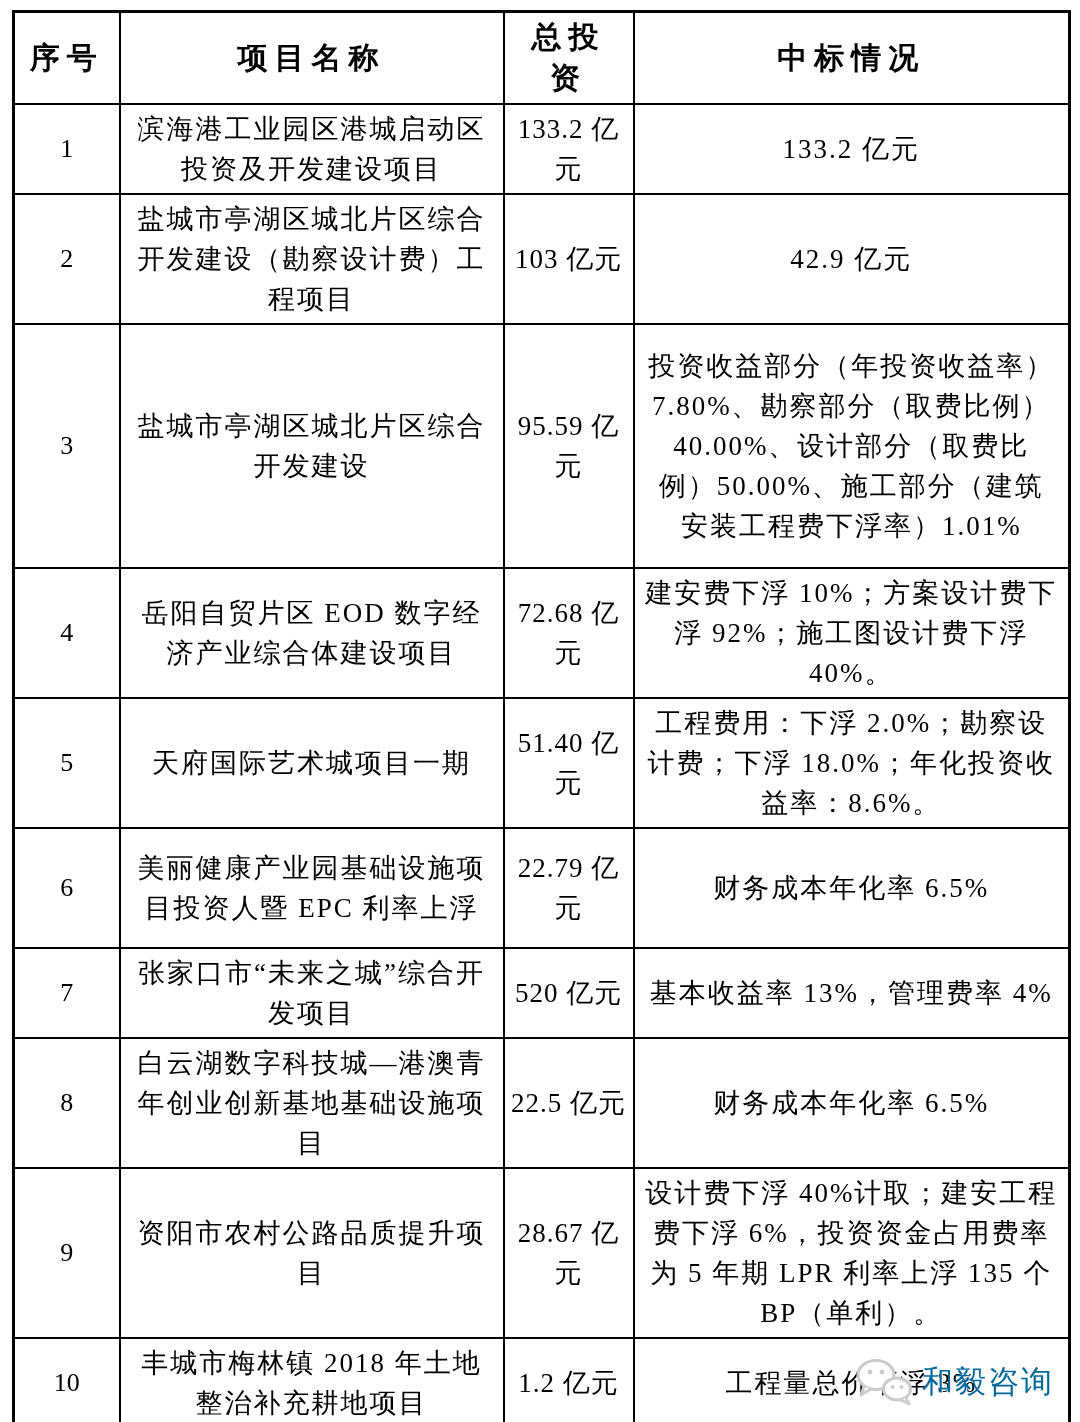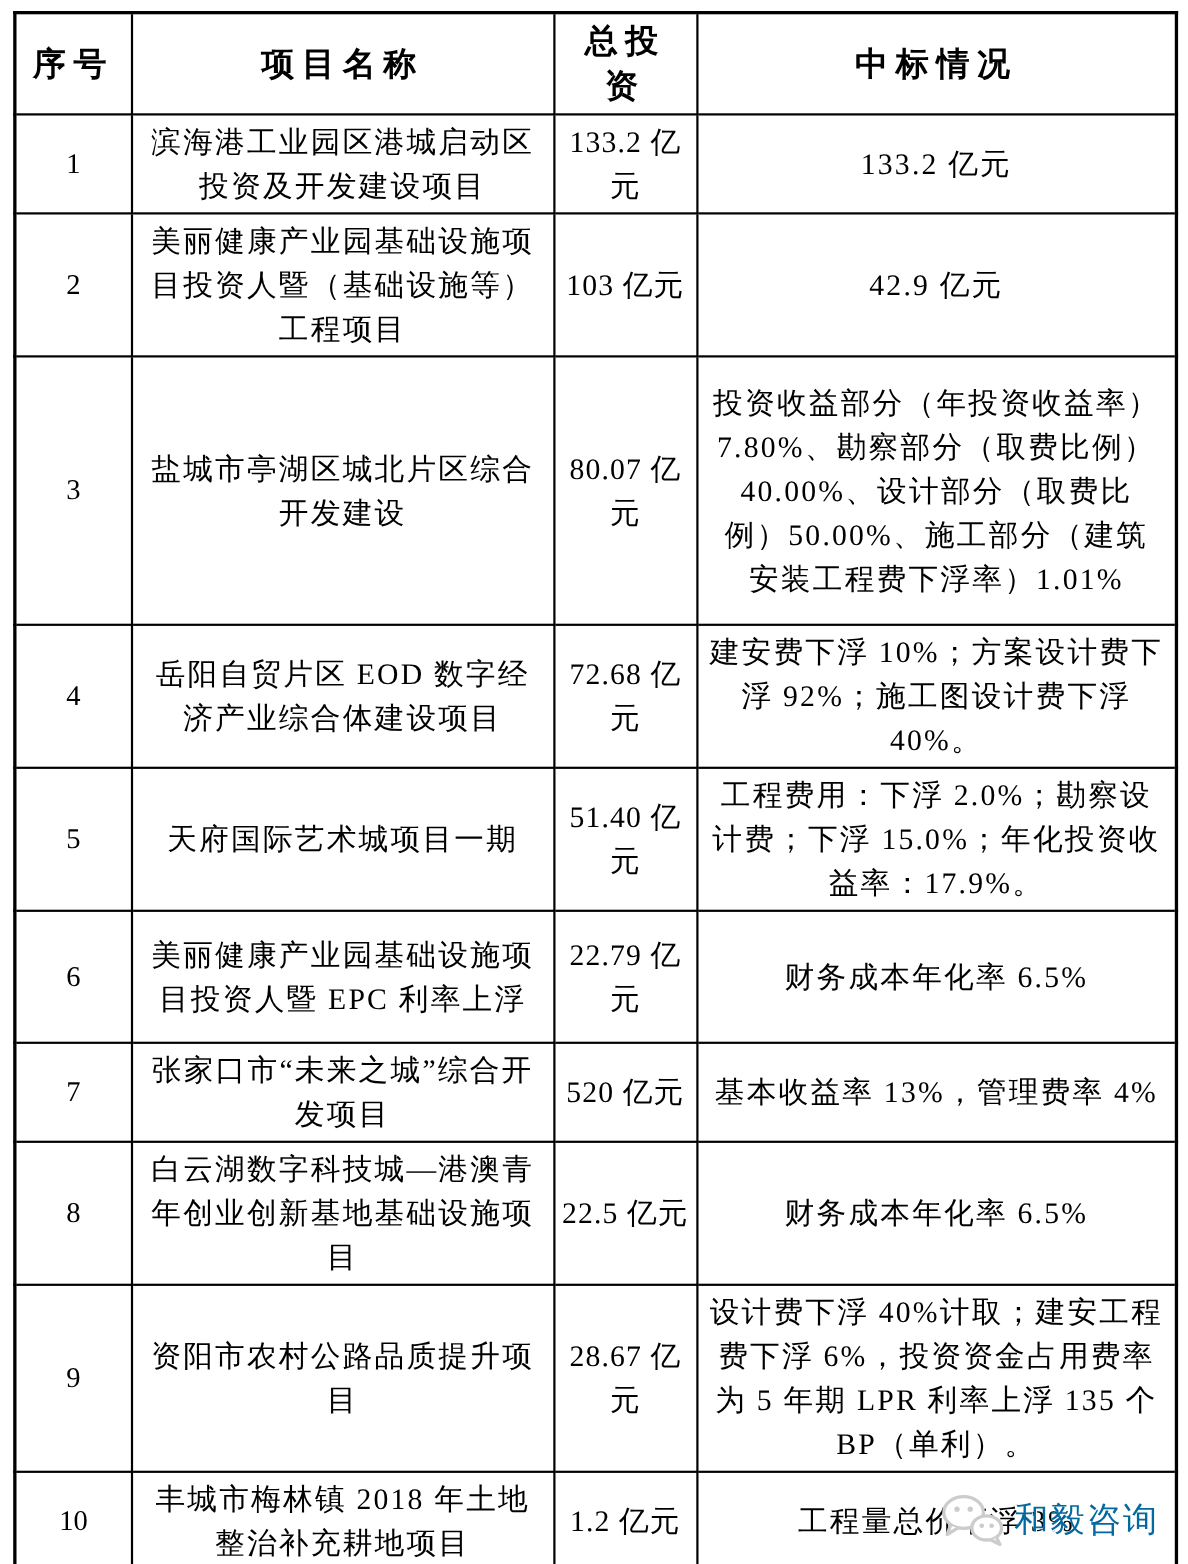--- a/index.html
+++ b/index.html
@@ -82,41 +82,41 @@
     </thead>
     <tbody>
       <tr style="height:84px">
         <td class="no-cell">1</td>
         <td>滨海港工业园区港城启动区投资及开发建设项目</td>
         <td class="inv-cell">133.2 亿元</td>
         <td>133.2 亿元</td>
       </tr>
       <tr style="height:121px">
         <td class="no-cell">2</td>
-        <td>美丽健康产业园基础设施项目投资人暨（基础设施等）工程项目</td>
+        <td>盐城市亭湖区城北片区综合开发建设（勘察设计费）工程项目</td>
         <td class="inv-cell">103 亿元</td>
         <td>42.9 亿元</td>
       </tr>
       <tr style="height:244px">
         <td class="no-cell">3</td>
         <td>盐城市亭湖区城北片区综合开发建设</td>
-        <td class="inv-cell">80.07 亿元</td>
+        <td class="inv-cell">95.59 亿元</td>
         <td>投资收益部分（年投资收益率）7.80%、勘察部分（取费比例）40.00%、设计部分（取费比例）50.00%、施工部分（建筑安装工程费下浮率）1.01%</td>
       </tr>
       <tr style="height:123px">
         <td class="no-cell">4</td>
         <td>岳阳自贸片区 EOD 数字经济产业综合体建设项目</td>
         <td class="inv-cell">72.68 亿元</td>
         <td>建安费下浮 10%；方案设计费下浮 92%；施工图设计费下浮 40%。</td>
       </tr>
       <tr style="height:125px">
         <td class="no-cell">5</td>
         <td>天府国际艺术城项目一期</td>
         <td class="inv-cell">51.40 亿元</td>
-        <td>工程费用：下浮 2.0%；勘察设计费；下浮 15.0%；年化投资收益率：17.9%。</td>
+        <td>工程费用：下浮 2.0%；勘察设计费；下浮 18.0%；年化投资收益率：8.6%。</td>
       </tr>
       <tr style="height:120px">
         <td class="no-cell">6</td>
         <td>美丽健康产业园基础设施项目投资人暨 EPC 利率上浮</td>
         <td class="inv-cell">22.79 亿元</td>
         <td>财务成本年化率 6.5%</td>
       </tr>
       <tr style="height:88px">
         <td class="no-cell">7</td>
         <td>张家口市“未来之城”综合开发项目</td>

